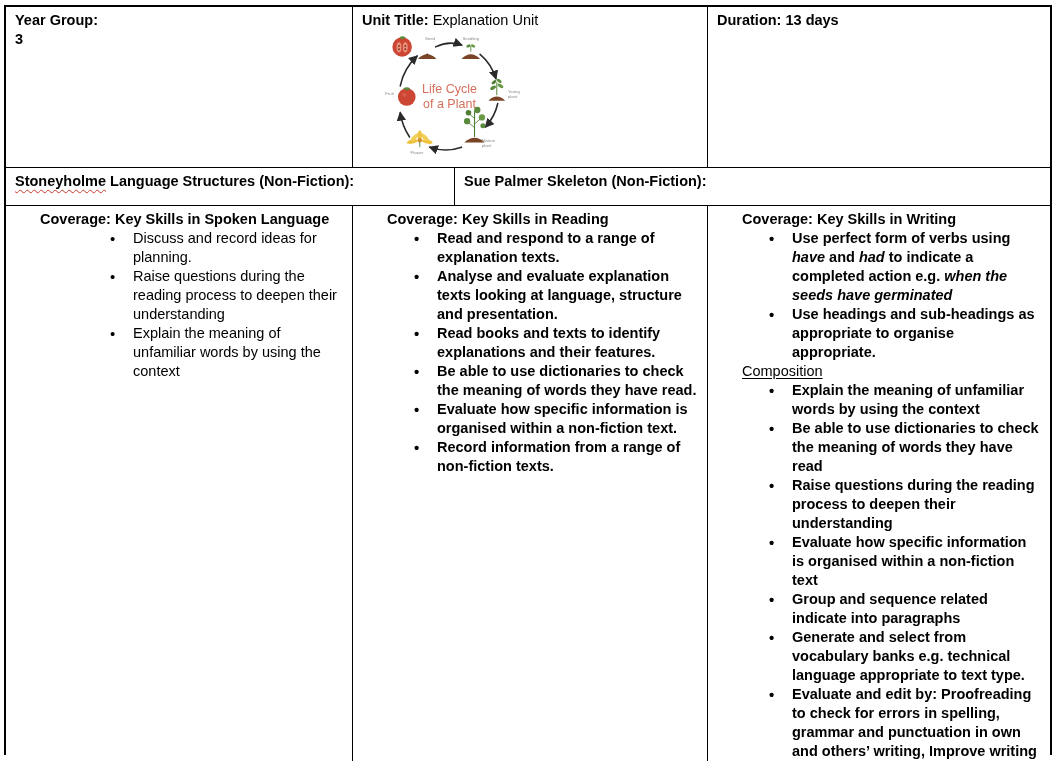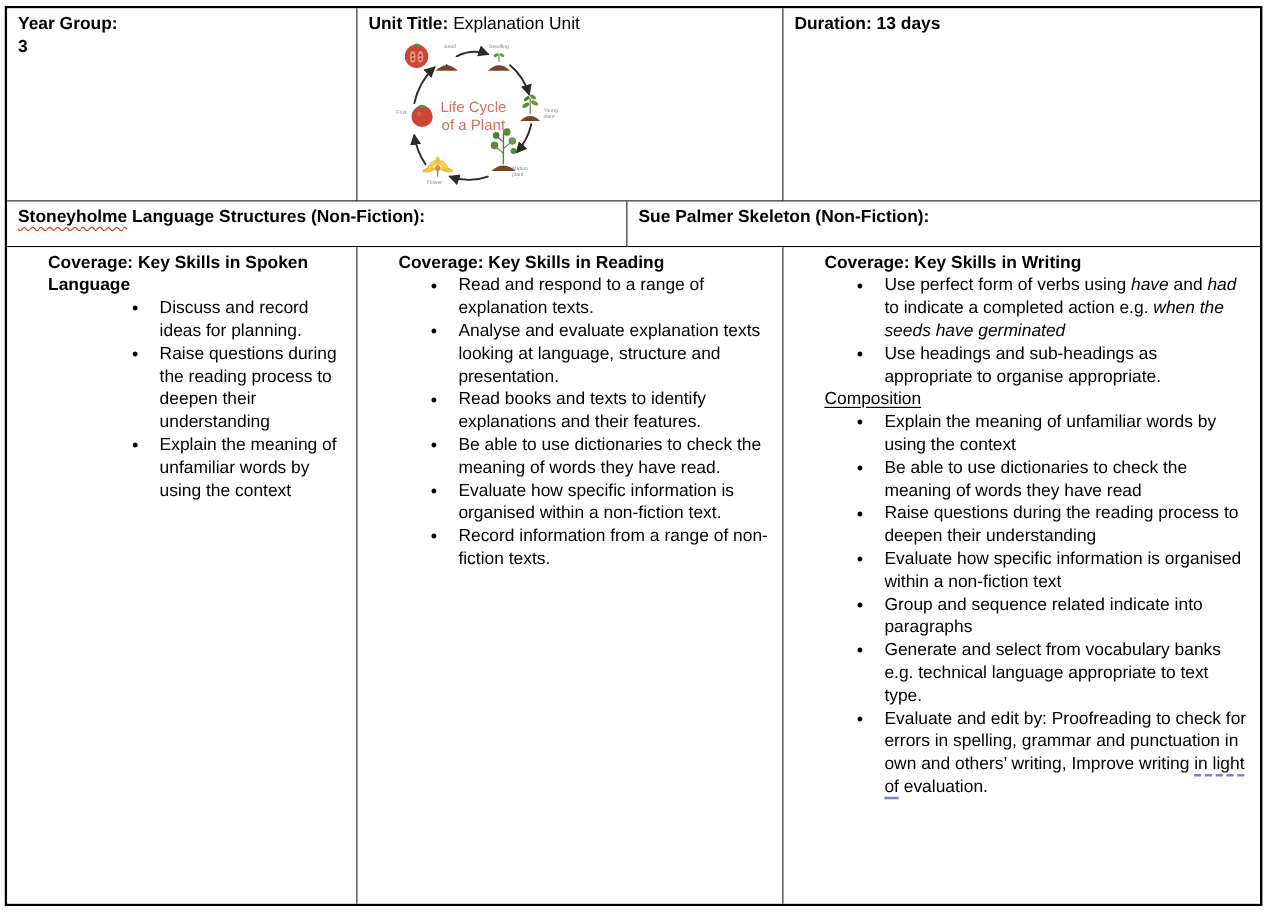--- a/index.html
+++ b/index.html
@@ -17,24 +17,24 @@
   .row{display:flex;flex-direction:row;}
   .r1{height:161px;flex:none;}
   .r2{height:38px;flex:none;}
   .r3{flex:1;}
   .cell{
     box-sizing:border-box;border-right:1.5px solid #000;border-bottom:1.5px solid #000;
     padding:4px 9px 4px 9px;overflow:hidden;background:#fff;
   }
   .cell:last-child{border-right:none;}
   .r3 .cell{border-bottom:none;padding-left:34px;}
-  .c1{width:292px;flex:none;}
+  .c1{width:347px;flex:none;}
   .c2{width:355px;flex:none;}
   .c3{flex:1;}
-  .w1{width:517px;flex:none;}
+  .w1{width:449px;flex:none;}
   .w2{flex:1;}
   .b{font-weight:bold;}
   .subhead{text-decoration:underline;text-underline-offset:2px;}
   .it{font-style:italic;}
   .spell{
     text-decoration-line:underline;text-decoration-style:wavy;
     text-decoration-color:#d03a2a;text-decoration-thickness:1px;
     text-underline-offset:3px;
   }
   .dashu{
@@ -44,21 +44,21 @@
   }
   ul.skills{list-style:none;margin:0;padding:0;}
   ul.skills li{
     position:relative;padding-left:25px;margin:0;
   }
   ul.skills li::before{
     content:"\2022";position:absolute;left:2px;top:0;
     font-size:15px;
   }
   .c1 ul.skills{margin-left:68px;}
-  .c2 ul.skills, .c3 ul.skills{margin-left:25px;}
+  .c2 ul.skills, .c3 ul.skills{margin-left:25px;font-weight:bold;}
   .cycle-wrap{margin-top:2px;margin-left:16px;}
   svg text{font-family:"Liberation Sans",sans-serif;}
   .cycle-title{fill:#d4705c;font-size:13.5px;}
   .stage-lbl{fill:#8a8a8a;font-size:4.6px;}
 </style>
 </head>
 <body>
 
 <div class="sheet">
 

